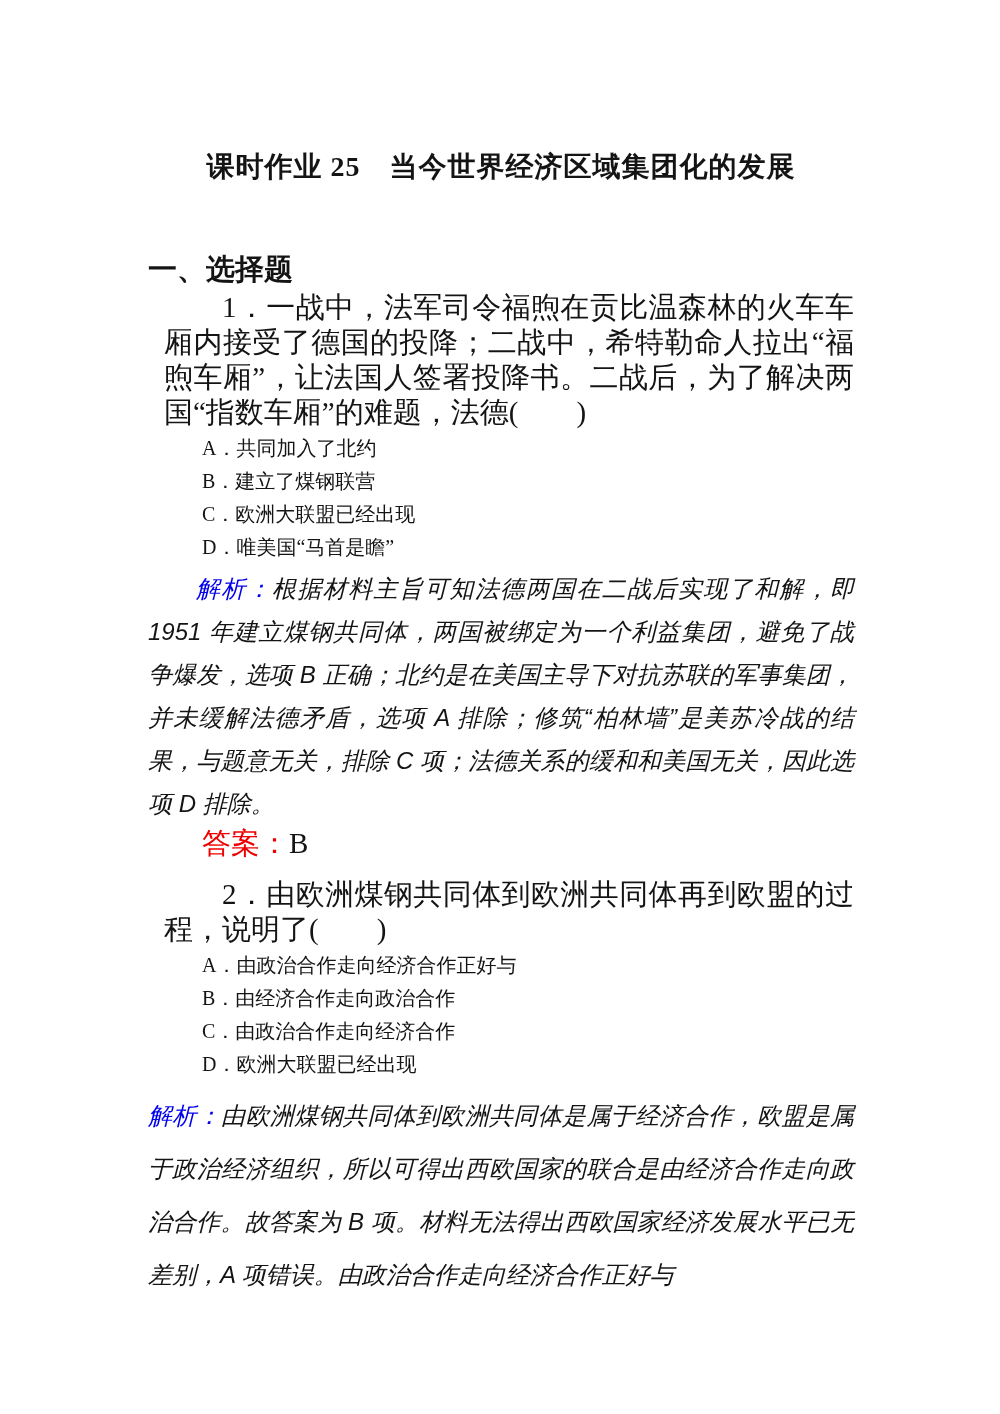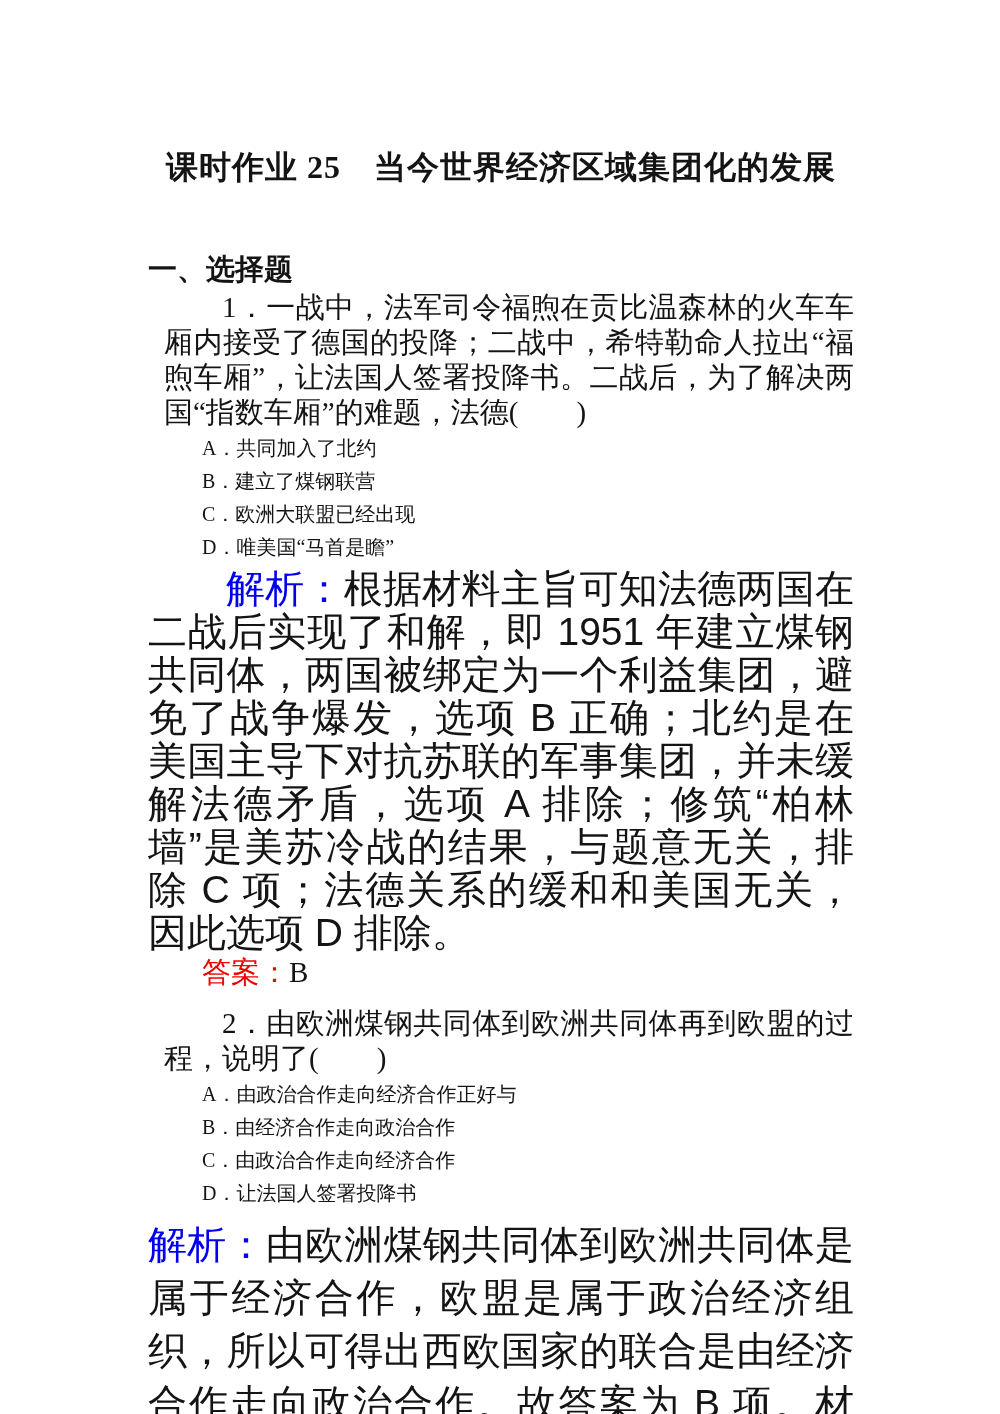--- a/index.html
+++ b/index.html
@@ -19,21 +19,21 @@
     color: var(--ink);
     font-family: "Liberation Serif", "DejaVu Serif", serif;
   }
   .content {
     box-sizing: border-box;
     width: 1000px;
     padding: 150px 146px 0 148px;
   }
   .title {
     margin: 0;
-    font-size: 32px;
+    font-size: 28px;
     line-height: 34px;
     font-weight: 700;
     text-align: center;
     letter-spacing: 1px;
   }
   .section-heading {
     margin-top: 68px;
     font-family: "Liberation Sans", "DejaVu Sans", sans-serif;
     font-weight: 700;
     font-size: 29px;
@@ -50,24 +50,25 @@
     margin: 2px 0 0 0;
     padding-left: 54px;
     font-size: 20px;
   }
   .option {
     line-height: 33px;
   }
   .analysis {
     margin: 3px 0 0 0;
     font-family: "Liberation Sans", "DejaVu Sans", sans-serif;
-    font-size: 39px;
+    font-size: 24px;
     line-height: 43px;
     text-indent: 2em;
     text-align: justify;
+    font-style: italic;
   }
   .analysis .label { color: var(--blue); }
   .analysis-2 {
     text-indent: 0;
     line-height: 53px;
     margin-top: 8px;
   }
   .answer {
     margin: 1px 0 16px 0;
     padding-left: 54px;
@@ -104,18 +105,18 @@
   <p class="analysis"><span class="label">解析：</span><span>根据材料主旨可知法德两国在二战后实现了和解，即 1951 年建立煤钢共同体，两国被绑定为一个利益集团，避免了战争爆发，选项 B 正确；北约是在美国主导下对抗苏联的军事集团，并未缓解法德矛盾，选项 A 排除；修筑“柏林墙”是美苏冷战的结果，与题意无关，排除 C 项；法德关系的缓和和美国无关，因此选项 D 排除。</span></p>
 
   <p class="answer"><span class="label">答案：</span><span class="value">B</span></p>
 
   <p class="stem">2．由欧洲煤钢共同体到欧洲共同体再到欧盟的过程，说明了(　　)</p>
 
   <div class="options">
     <div class="option">A．由政治合作走向经济合作正好与</div>
     <div class="option">B．由经济合作走向政治合作</div>
     <div class="option">C．由政治合作走向经济合作</div>
-    <div class="option">D．让法国人签署投降书</div>
+    <div class="option">D．欧洲大联盟已经出现</div>
   </div>
 
   <p class="analysis analysis-2"><span class="label">解析：</span><span>由欧洲煤钢共同体到欧洲共同体是属于经济合作，欧盟是属于政治经济组织，所以可得出西欧国家的联合是由经济合作走向政治合作。故答案为 B 项。材料无法得出西欧国家经济发展水平已无差别，A 项错误。由政治合作走向经济合作正好与</span></p>
 
 </div>
 
 </body></html>

